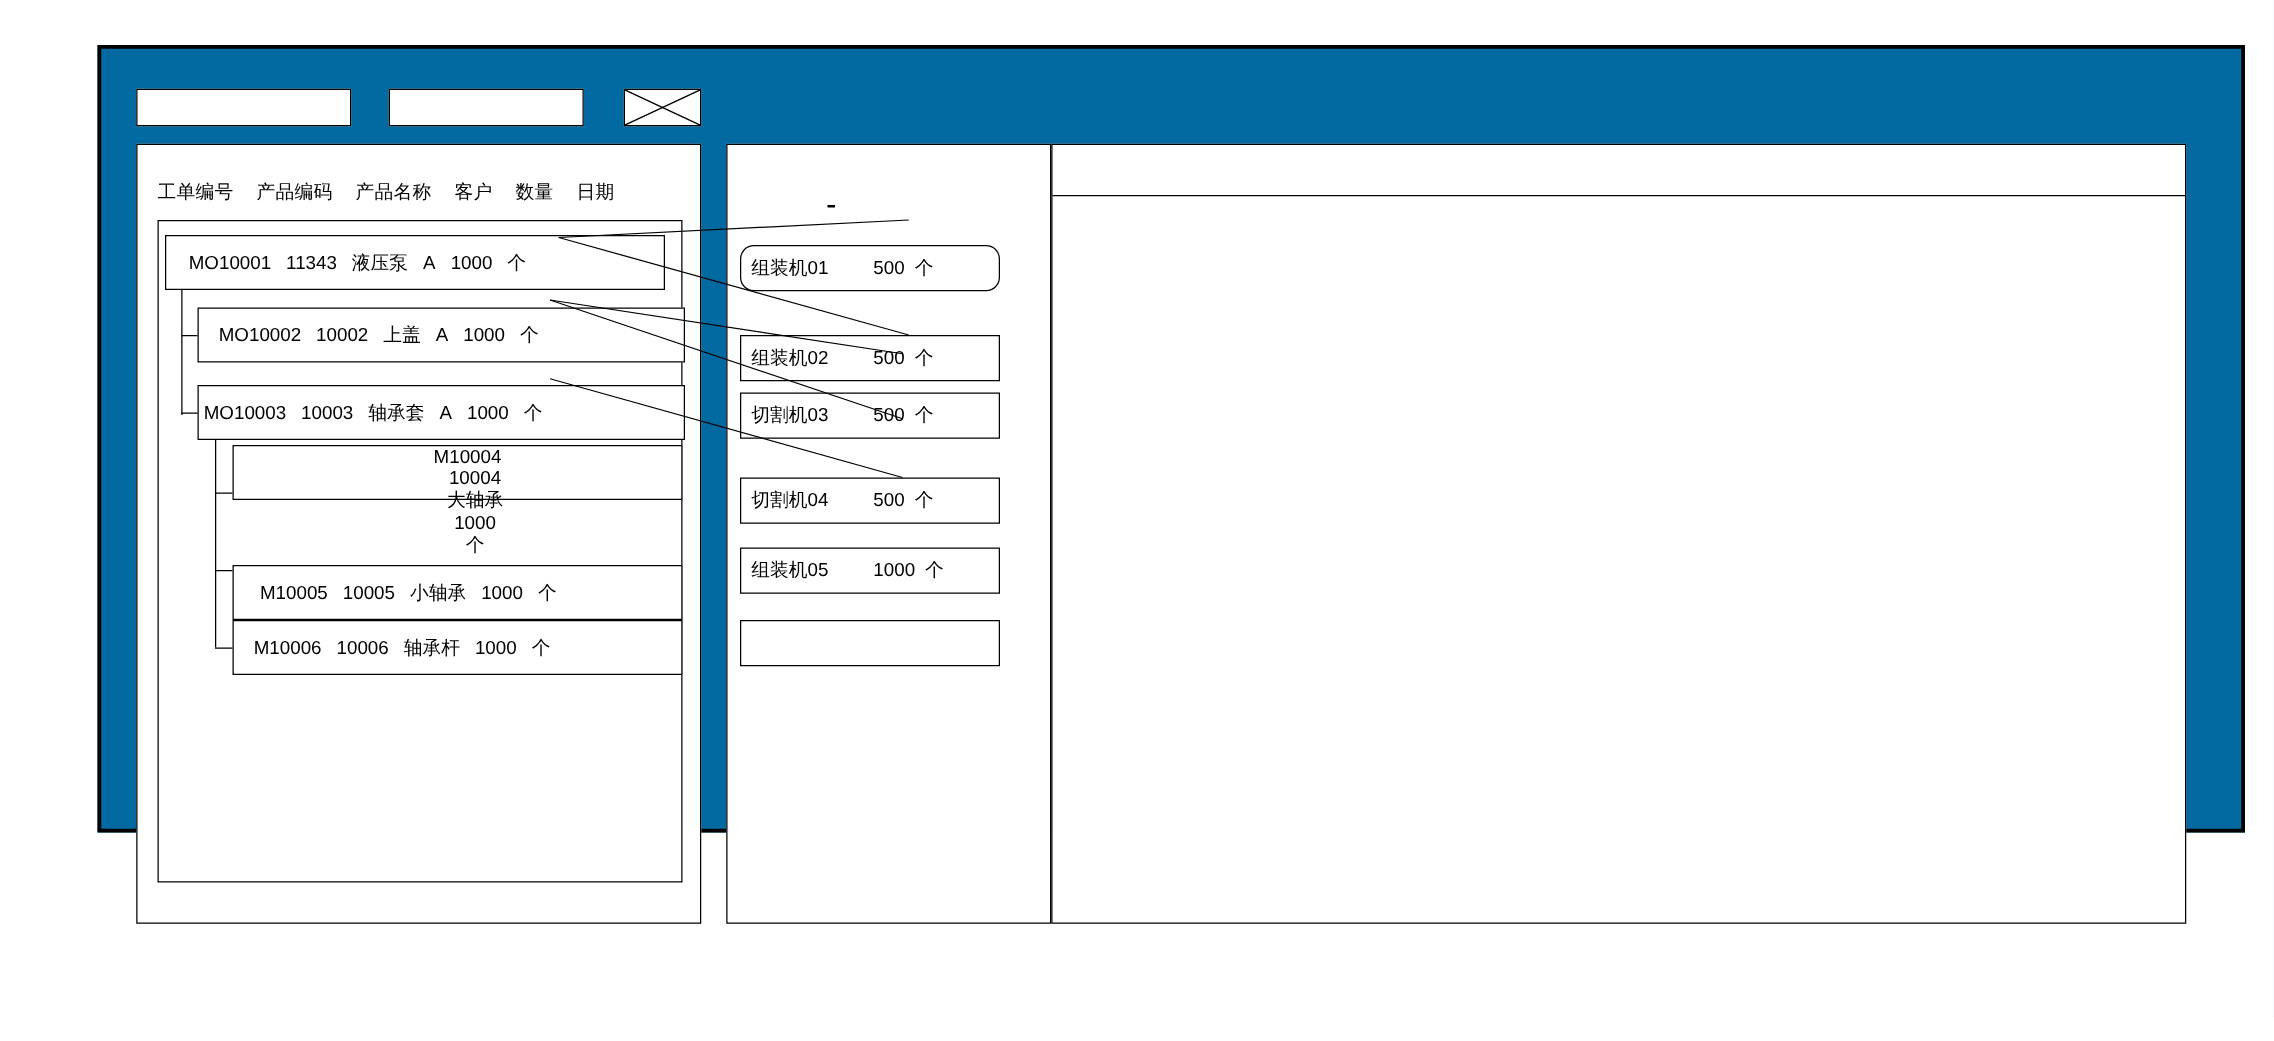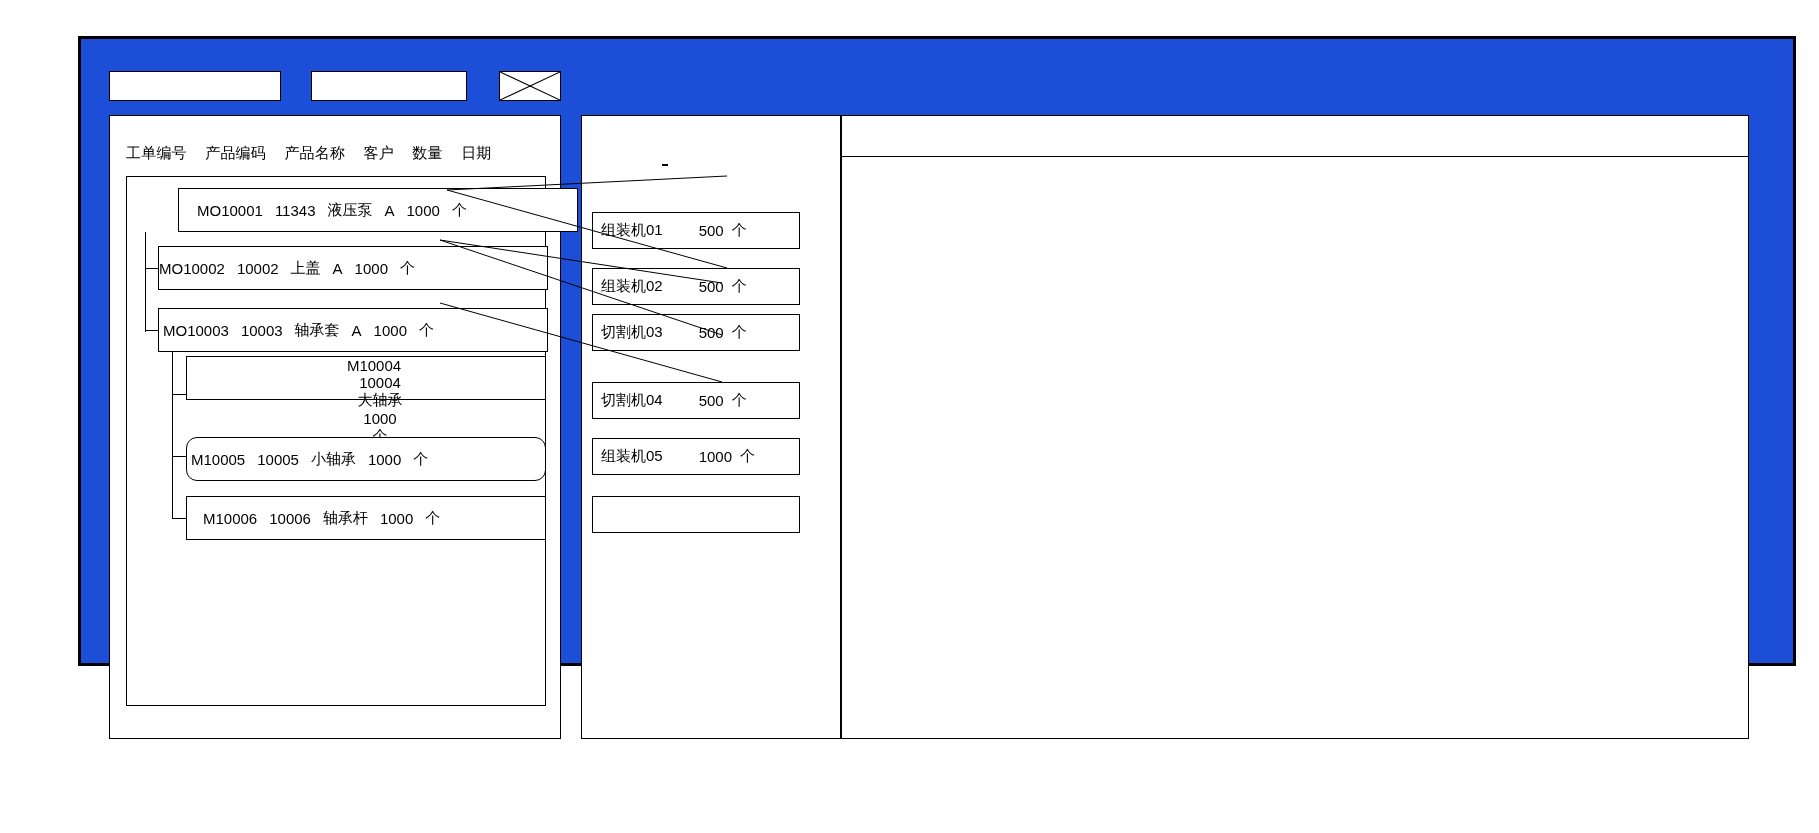--- a/index.html
+++ b/index.html
@@ -18,21 +18,21 @@
 
   
   #app-window {
     position: absolute;
     left: 78px;
     top: 36px;
     width: 1718px;
     height: 630px;
     border: 3px solid #000000;
     box-sizing: border-box;
-    background: #1d4ed8;
+    background: #0369a1;
   }
 
   
   #toolbar {
     position: absolute;
     left: 28px;
     top: 32px;
     width: 1640px;
     height: 34px;
   }
@@ -109,27 +109,27 @@
     background: #ffffff;
     display: flex;
     align-items: center;
     white-space: nowrap;
     font-size: 15px;
   }
   .tree-node .cell { display: inline-block; }
   .tree-node .cell + .cell { margin-left: 12px; }
 
   
-  #tree-node-0 { left: 22px;  top: 72px;  width: 400px; height: 44px; padding-left: 18px; margin-left: 46px; }
-  
-  #tree-node-1 { left: 48px;  top: 130px; width: 390px; height: 44px; }
+  #tree-node-0 { left: 22px;  top: 72px;  width: 400px; height: 44px; padding-left: 18px; }
+  
+  #tree-node-1 { left: 48px;  top: 130px; width: 390px; height: 44px; padding-left: 16px; }
   #tree-node-2 { left: 48px;  top: 192px; width: 390px; height: 44px; padding-left: 4px; }
   
   #tree-node-3 { left: 76px;  top: 240px; width: 360px; height: 44px; padding-left: 16px; flex-direction: column; }
-  #tree-node-4 { left: 76px;  top: 321px; width: 360px; height: 44px; padding-left: 4px; border-radius: 11px; }
+  #tree-node-4 { left: 76px;  top: 336px; width: 360px; height: 44px; padding-left: 21px; }
   #tree-node-5 { left: 76px;  top: 380px; width: 360px; height: 44px; padding-left: 16px; }
 
   
   .elbow-v, .elbow-h {
     position: absolute;
     background: #000000;
   }
   .elbow-v { width: 1px; }
   .elbow-h { height: 1px; }
 
@@ -152,21 +152,21 @@
     background: #ffffff;
     display: flex;
     align-items: center;
     white-space: nowrap;
     padding-left: 8px;
     font-size: 15px;
   }
   .machine-card .m-name { display: inline-block; }
   .machine-card .m-qty  { display: inline-block; margin-left: 36px; }
   .machine-card .m-unit { display: inline-block; margin-left: 8px; }
-  #machine-card-0 { top: 96px; }
+  #machine-card-0 { top: 80px; border-radius: 11px; }
   #machine-card-1 { top: 152px; }
   #machine-card-2 { top: 198px; }
   #machine-card-3 { top: 266px; }
   #machine-card-4 { top: 322px; }
   #machine-card-5 { top: 380px; }
 
   
   #right-panel-header-rule {
     position: absolute;
     left: 0;

